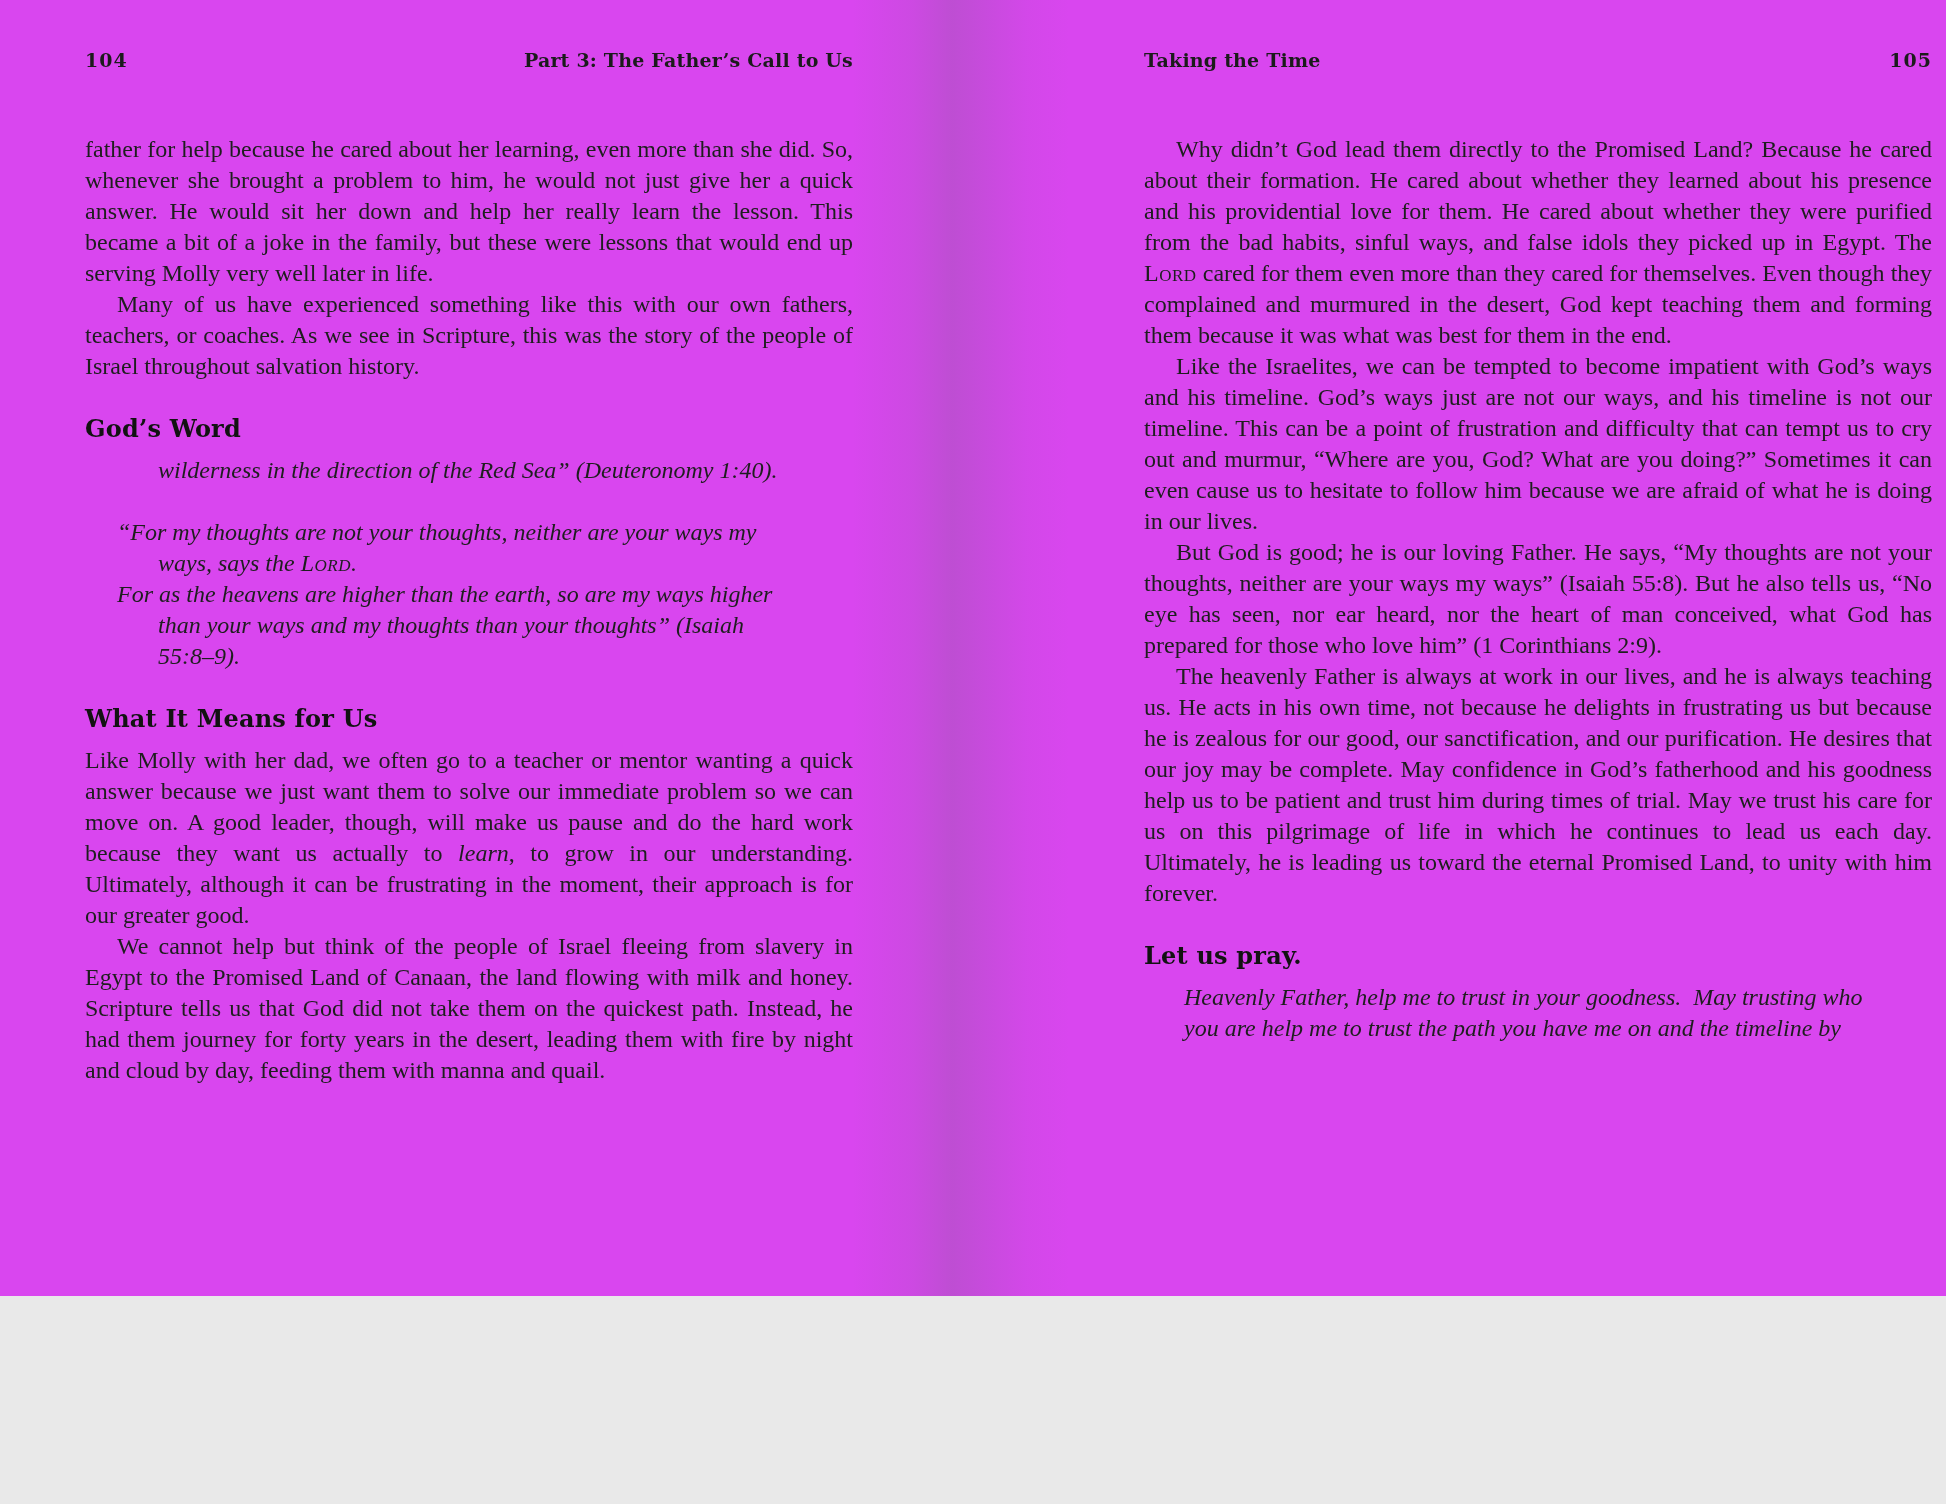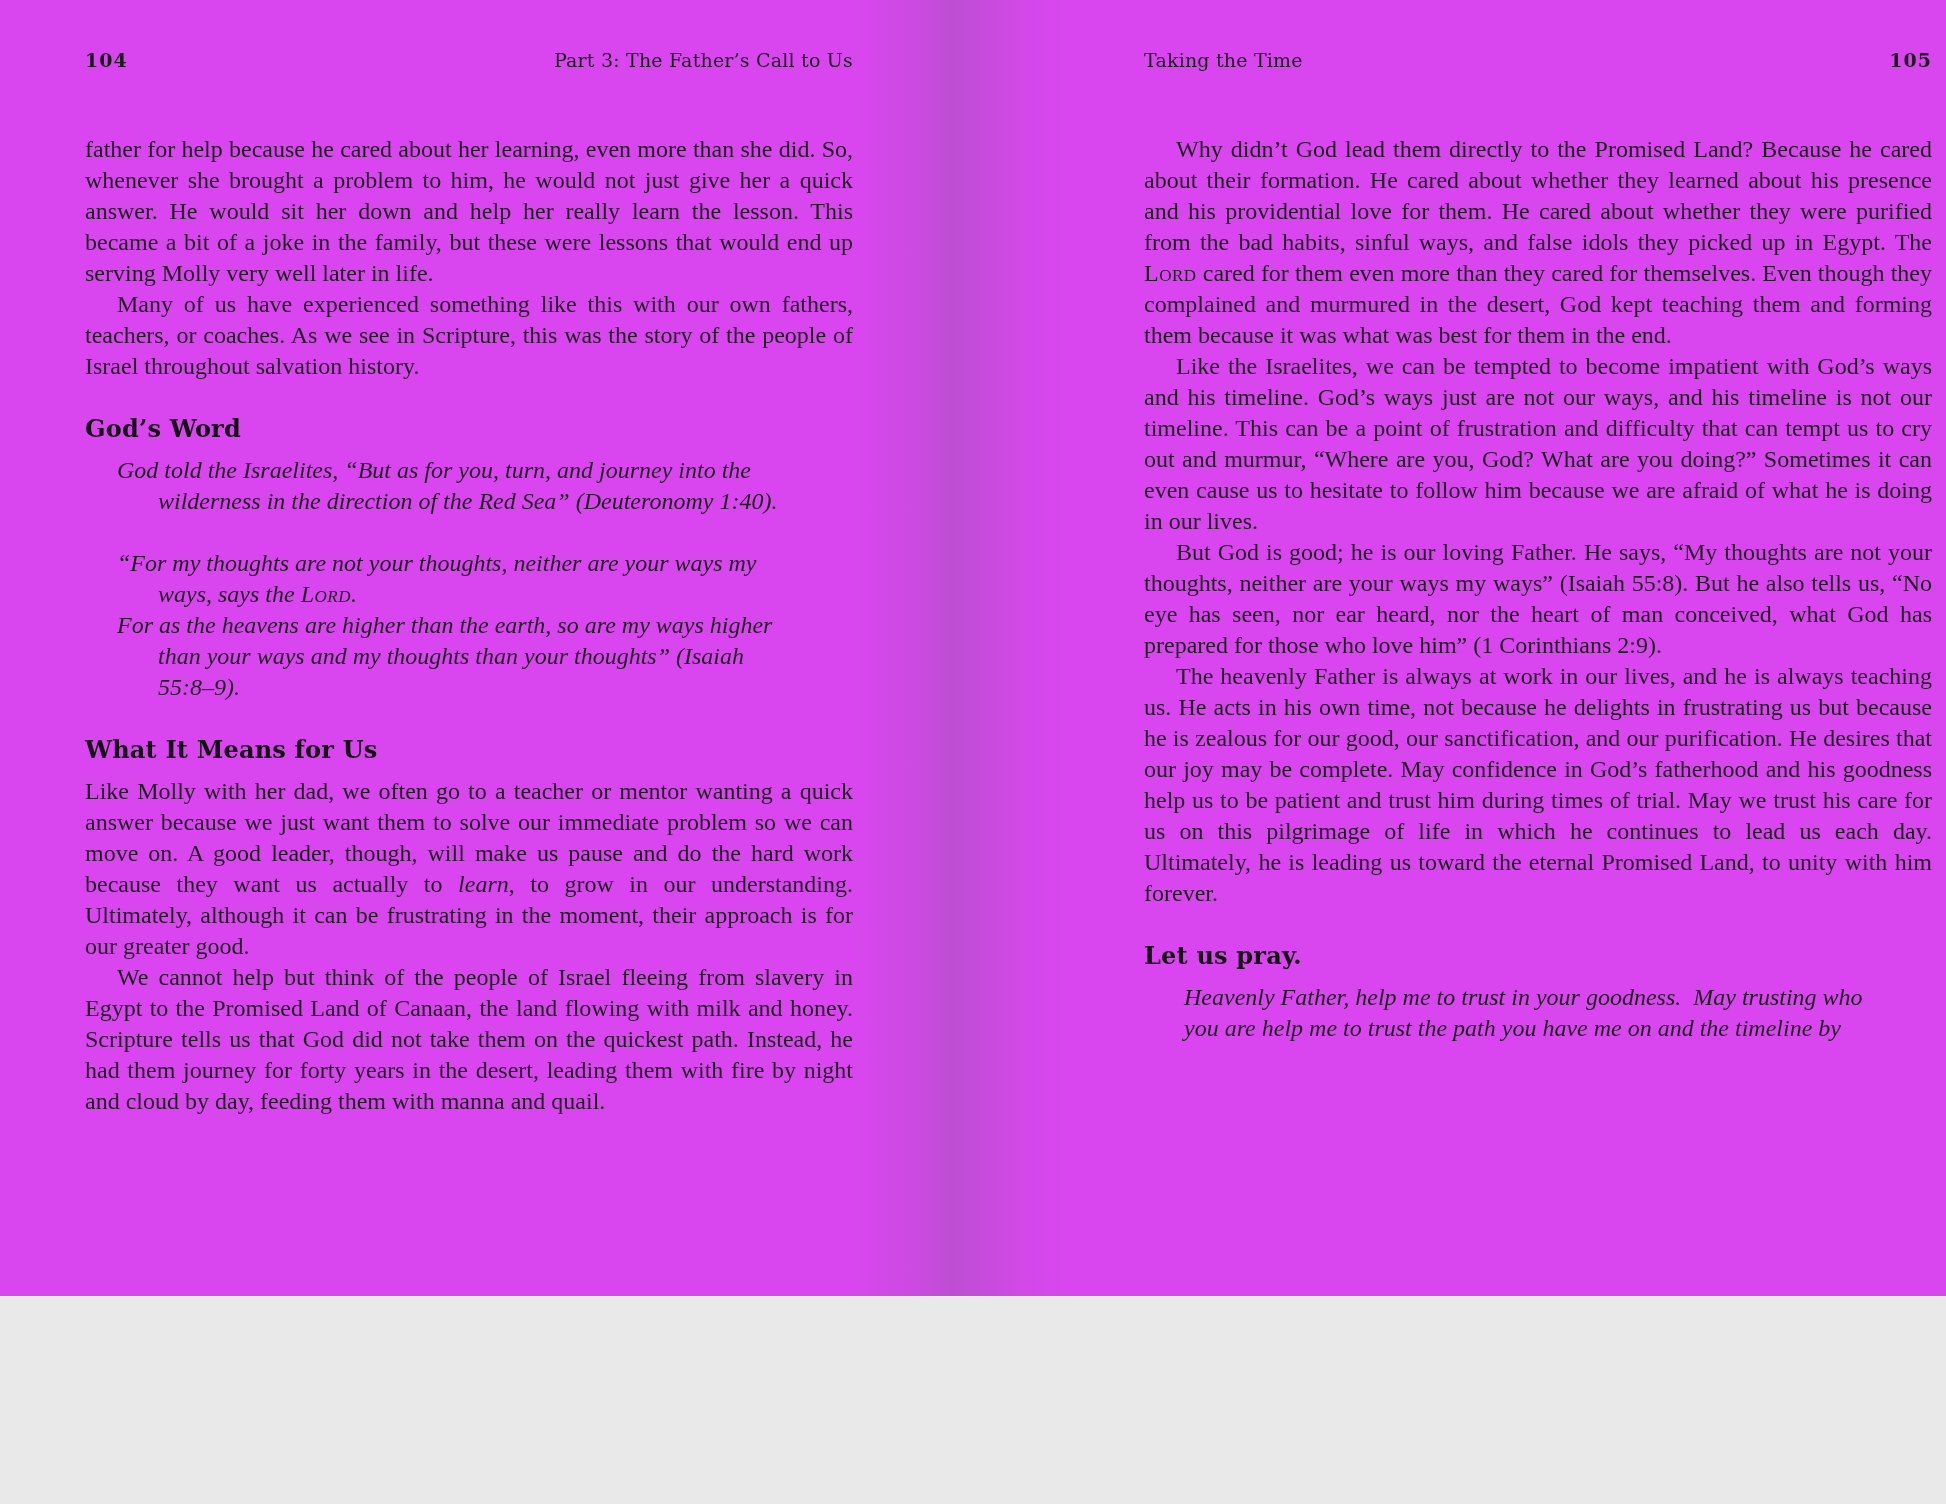--- a/index.html
+++ b/index.html
@@ -24,21 +24,21 @@
   }
   .page{position:absolute;top:48px;}
   .page.left{left:85px;width:768px;}
   .page.right{left:1144px;width:788px;}
   .running{
     display:flex;justify-content:space-between;align-items:baseline;
     font-family:"DejaVu Serif", serif;
     font-size:19px;line-height:24px;color:#1b1b1b;
   }
   .pagenum{font-weight:700;letter-spacing:1px;}
-  .rhead{letter-spacing:0.2px;}
+  .rhead{letter-spacing:0.2px;font-weight:bold;}
   .pagebody{margin-top:62px;font-size:24px;line-height:31px;}
   p.para{margin:0;text-align:justify;}
   p.para.indent{text-indent:32px;}
   h2.section{
     font-family:"DejaVu Serif", serif;
     font-weight:700;font-size:24px;line-height:34px;
     letter-spacing:0.2px;color:#121212;
     margin:30px 0 9px 0;
   }
   .quote{font-style:italic;}
@@ -59,21 +59,20 @@
   <section class="page left">
     <header class="running">
       <span class="pagenum">104</span>
       <span class="rhead">Part 3: The Father’s Call to Us</span>
     </header>
     <div class="pagebody">
         <p class="para"><span>father for help because he cared about her learning, even more than she did. So, whenever she brought a problem to him, he would not just give her a quick answer. He would sit her down and help her really learn the lesson. This became a bit of a joke in the family, but these were lessons that would end up serving Molly very well later in life.</span></p>
         <p class="para indent"><span>Many of us have experienced something like this with our own fathers, teachers, or coaches. As we see in Scripture, this was the story of the people of Israel throughout salvation history.</span></p>
         <h2 class="section">God’s Word</h2>
         <div class="quote scripture">
-          <div class="quote-line ind-first"><span>God told the Israelites, “But as for you, turn, and journey into the</span></div>
           <div class="quote-line ind-wrap"><span>wilderness in the direction of the Red Sea” (Deuteronomy 1:40).</span></div>
         </div>
         <div class="spacer"></div>
         <div class="quote scripture">
           <div class="quote-line ind-first"><span>“For my thoughts are not your thoughts, neither are your ways my</span></div>
           <div class="quote-line ind-wrap"><span>ways, says the </span><span class="sc">Lord</span><span>.</span></div>
           <div class="quote-line ind-first"><span>For as the heavens are higher than the earth, so are my ways higher</span></div>
           <div class="quote-line ind-wrap"><span>than your ways and my thoughts than your thoughts” (Isaiah</span></div>
           <div class="quote-line ind-wrap"><span>55:8–9).</span></div>
         </div>

